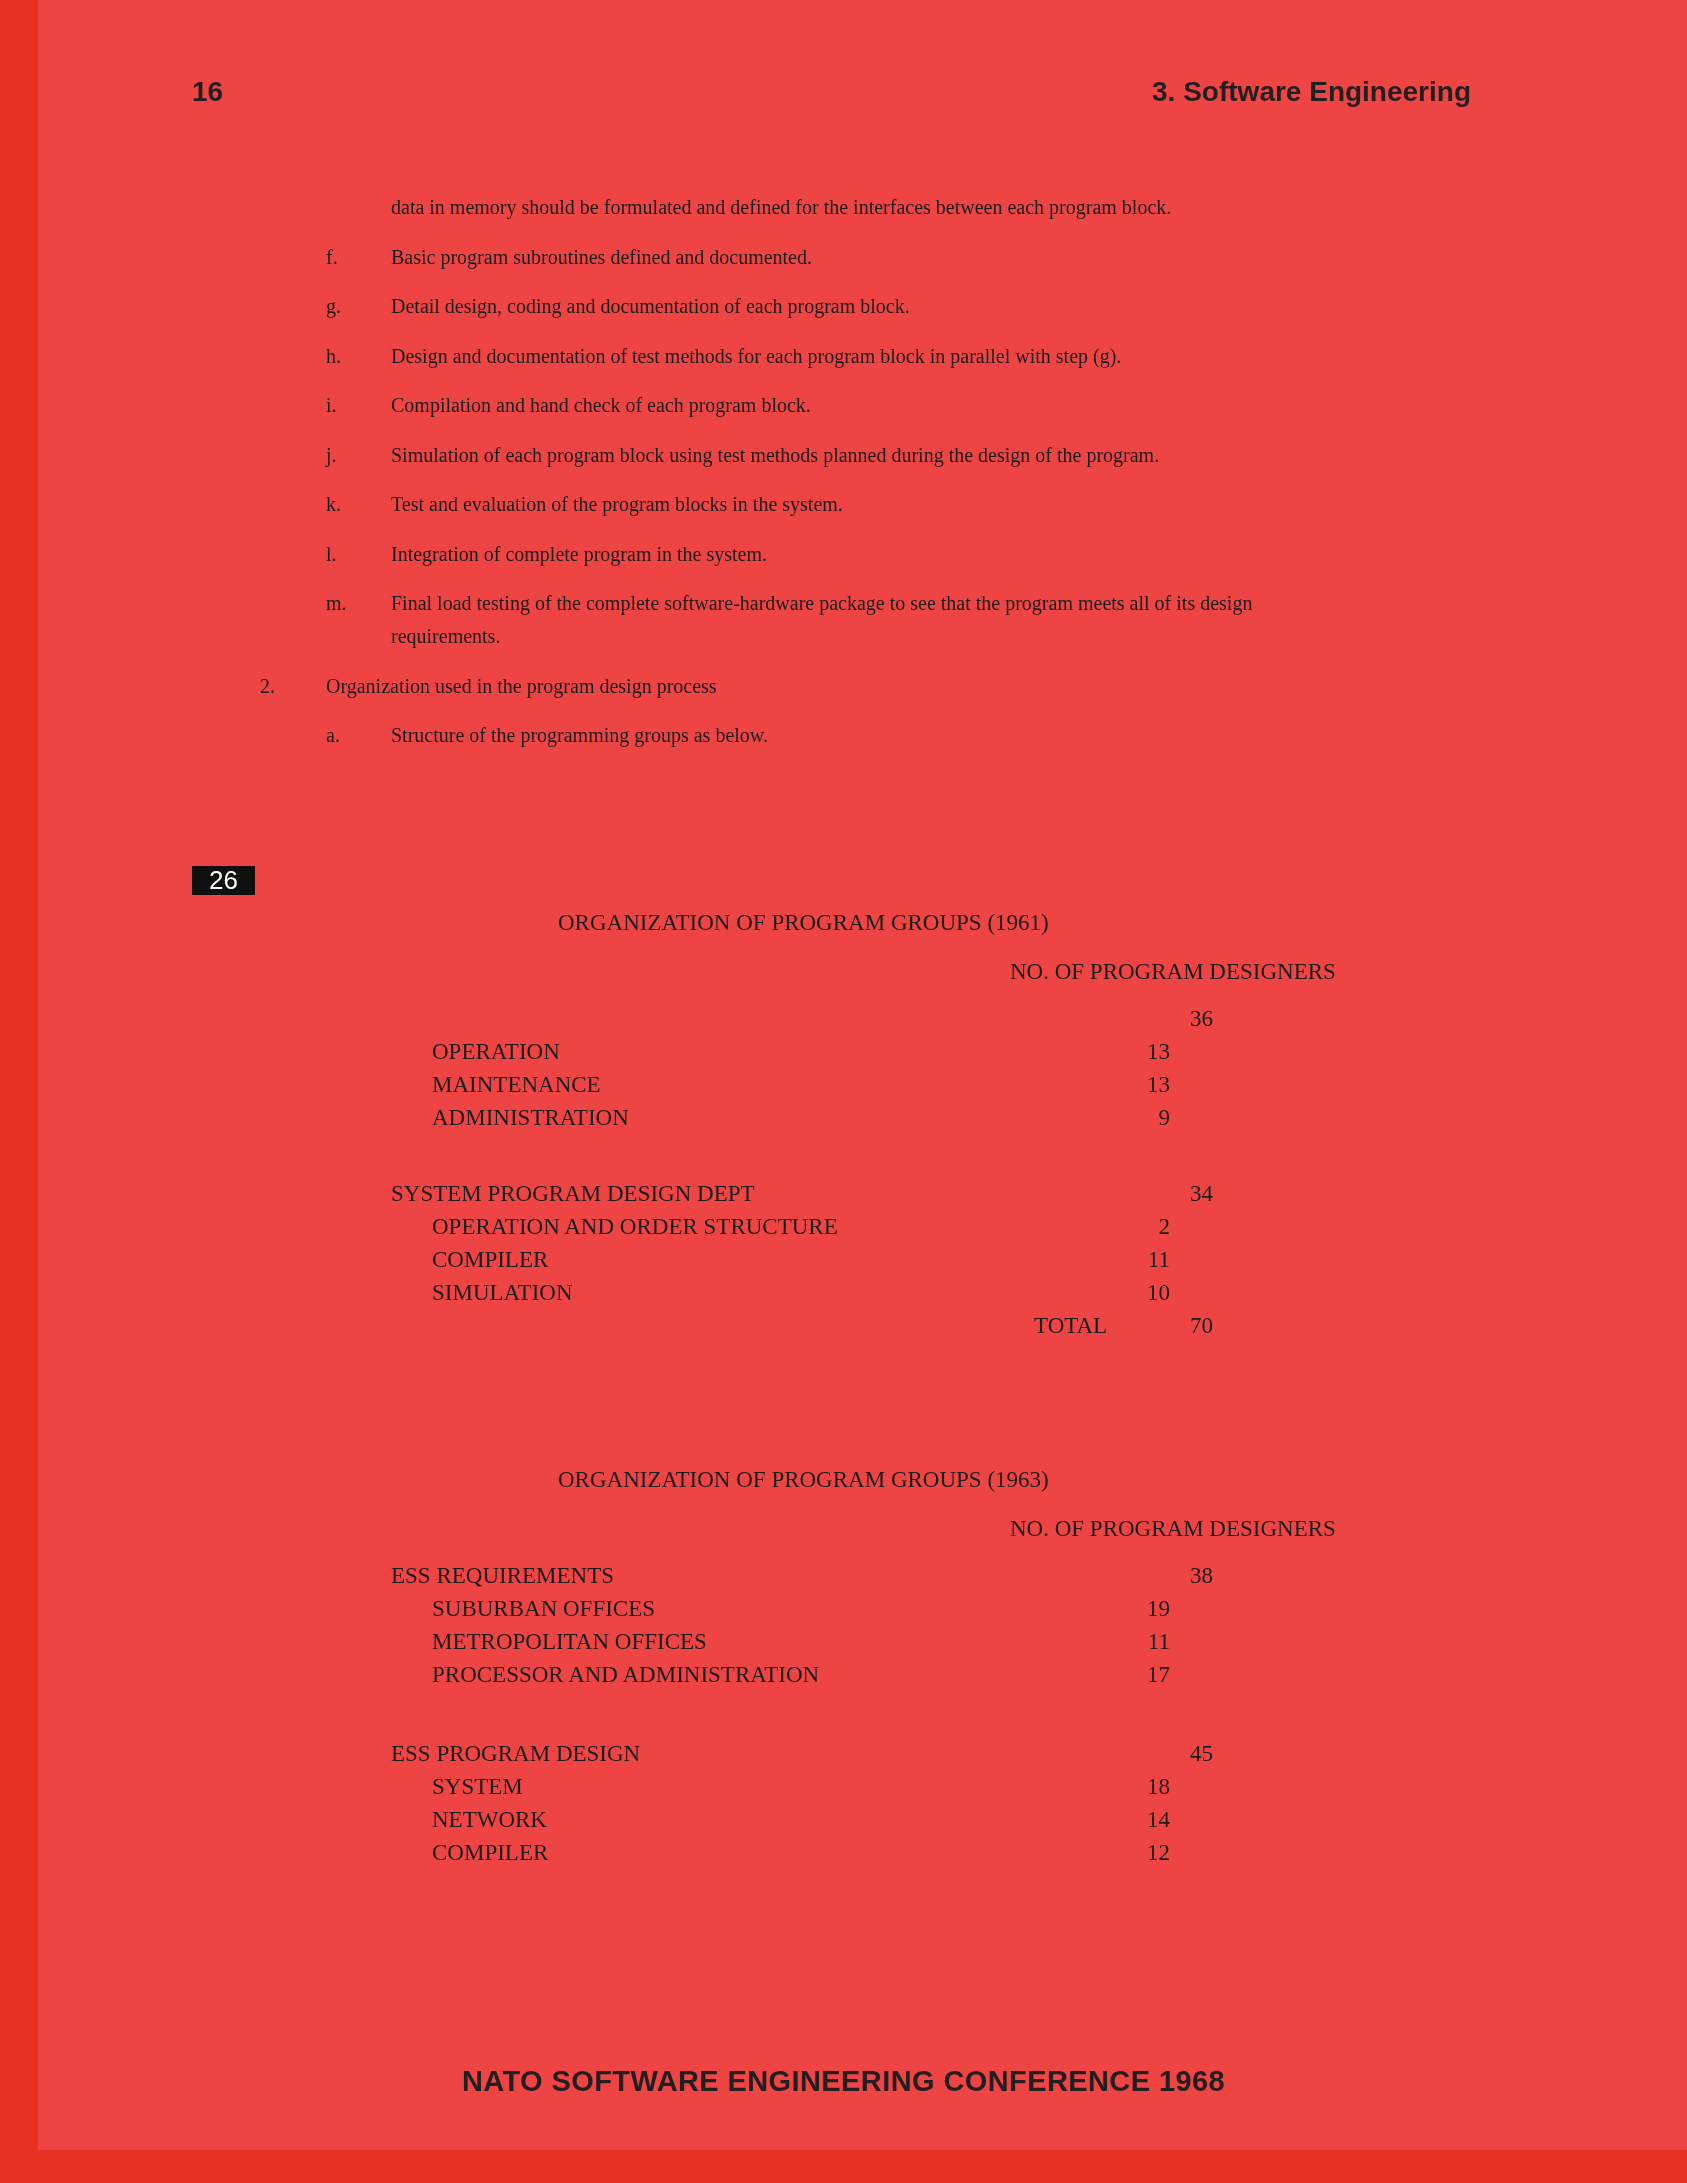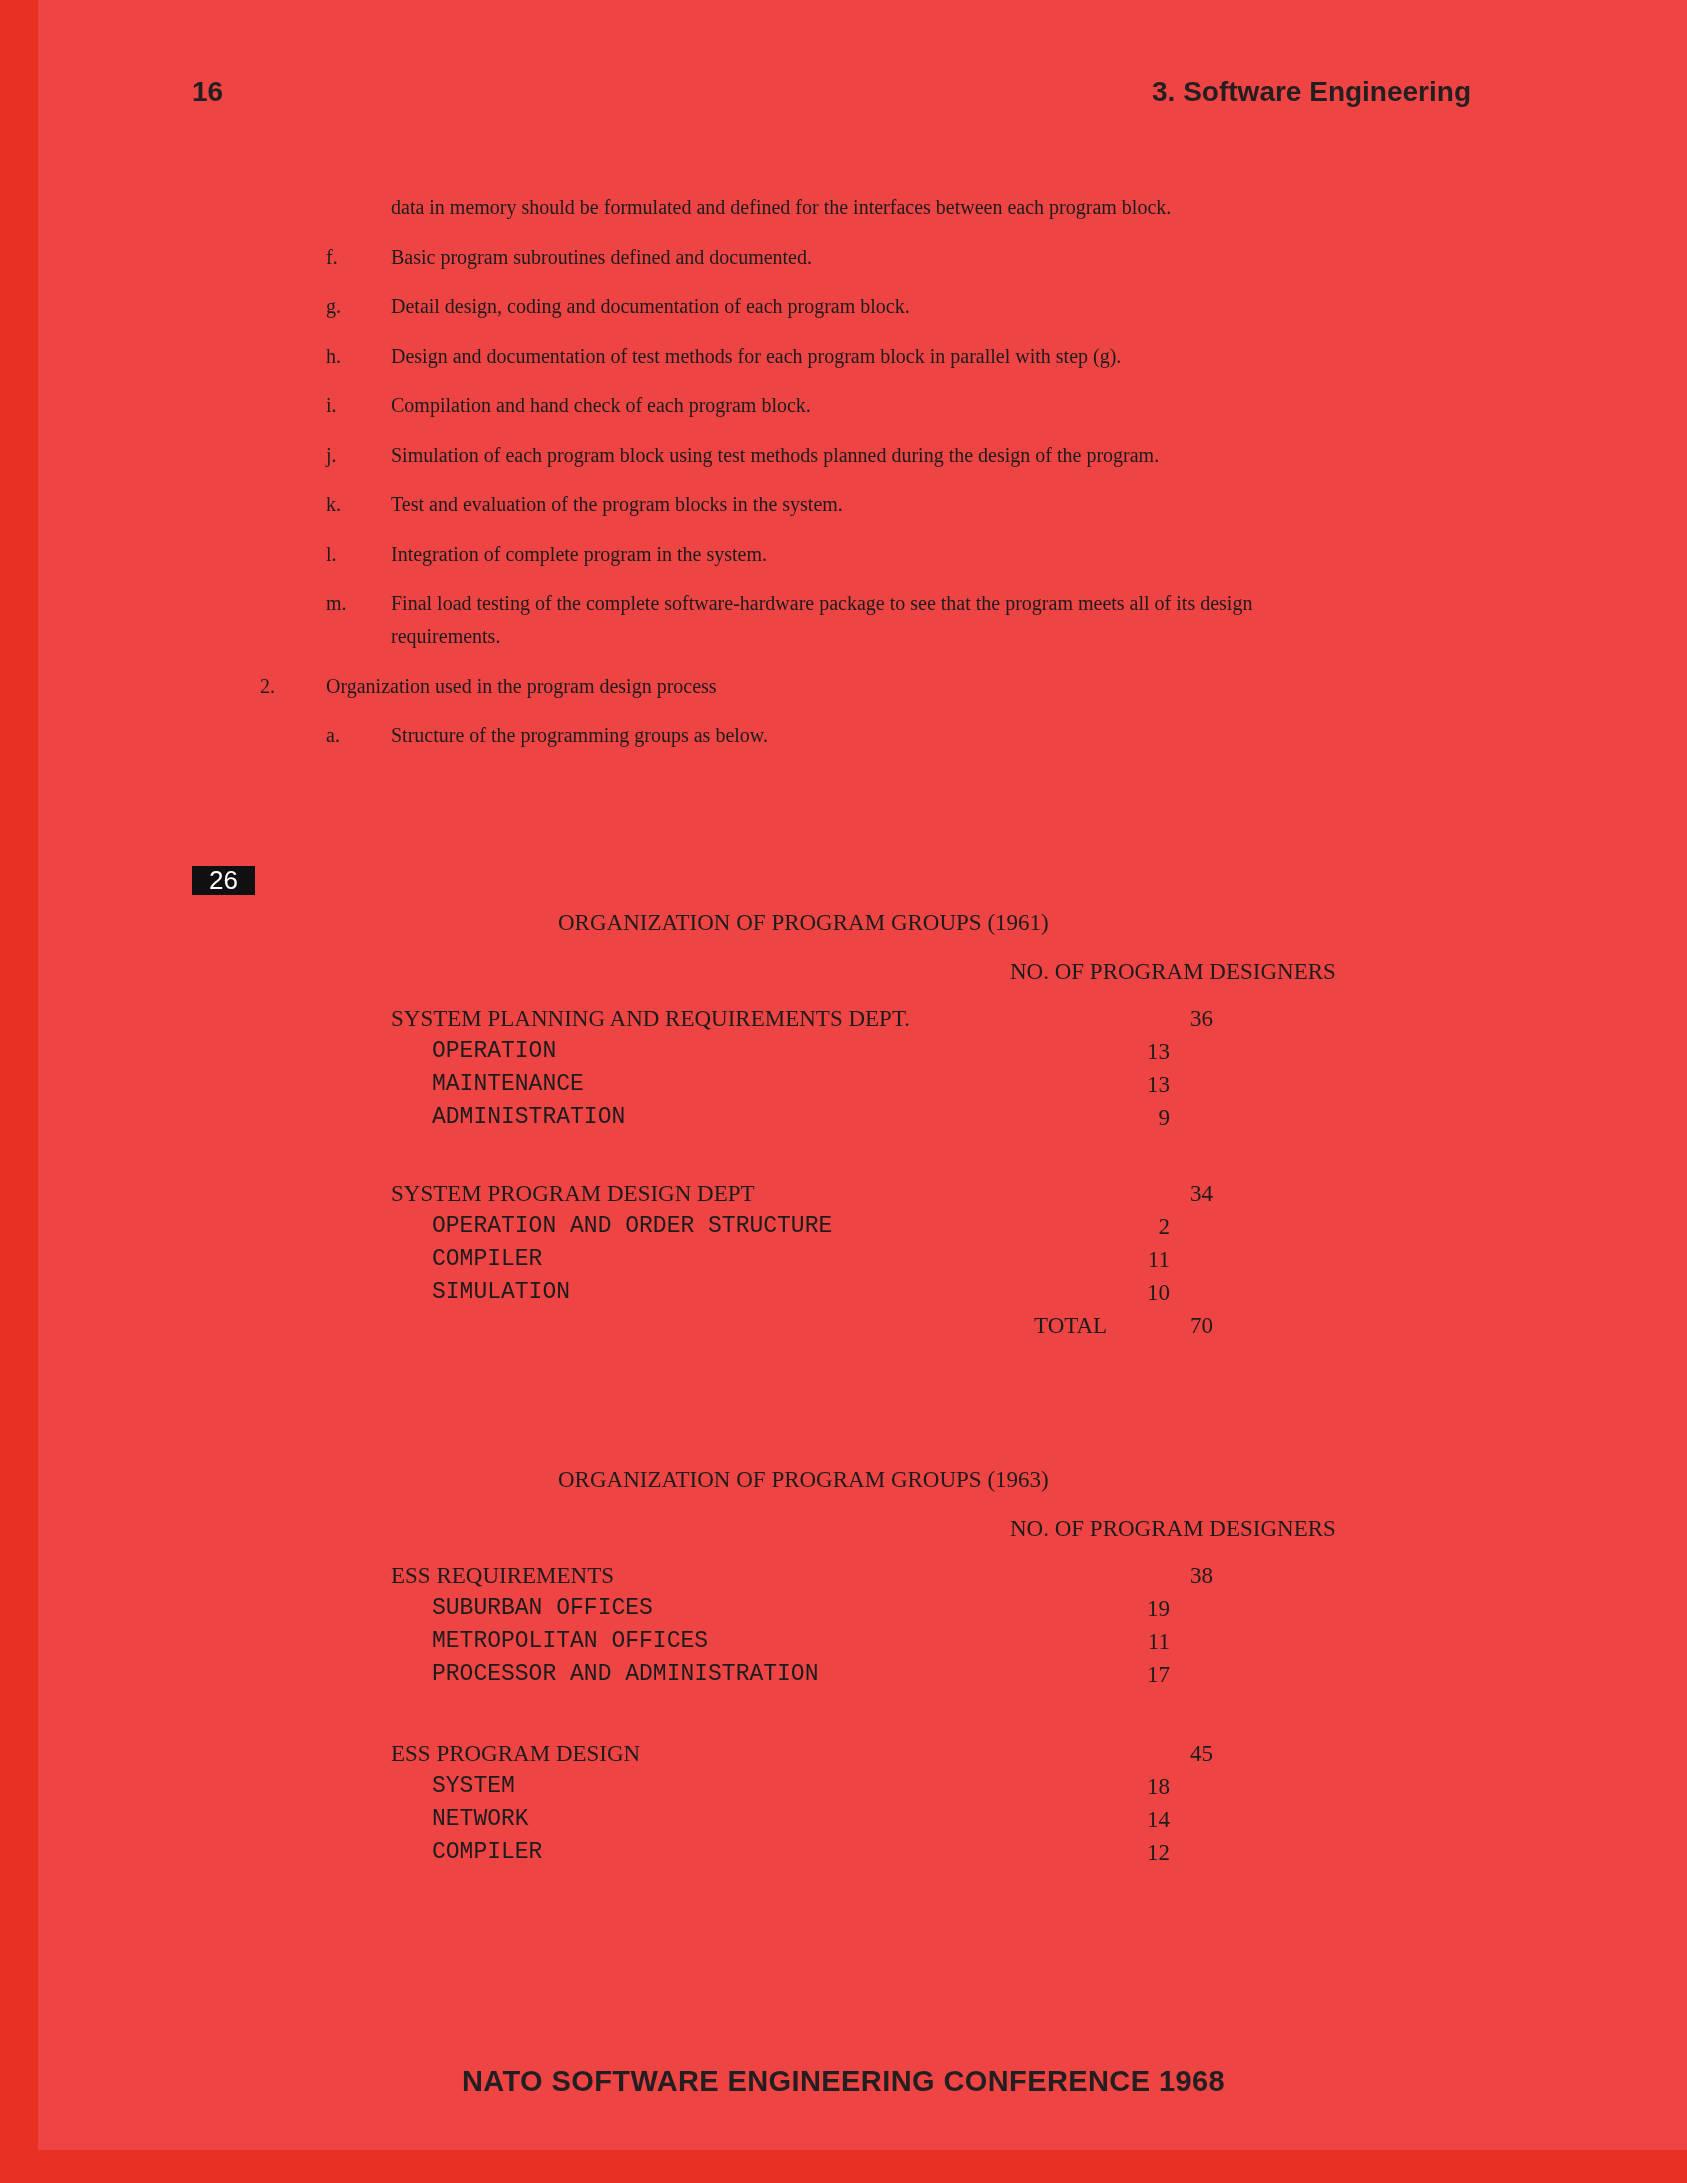--- a/index.html
+++ b/index.html
@@ -44,21 +44,21 @@
 
   
   .tbl { position:absolute; left:0; right:0; font-size:23px; }
   .tbl-1961 { top:906px; height:461px; }
   .tbl-1963 { top:1463px; height:428px; }
   .tbl-title  { position:absolute; left:558px;  top:0;    line-height:33px; white-space:nowrap; }
   .tbl-colhdr { position:absolute; left:1010px; top:49px; line-height:33px; white-space:nowrap; }
   .tbl-rows   { position:absolute; top:96px; left:0; right:0; }
   .trow { position:relative; height:33px; line-height:33px; }
   .trow .lbl { position:absolute; left:391px; white-space:nowrap; }
-  .trow.sub .lbl { left:432px;font-family:Liberation Mono, monospace; }
+  .trow.sub .lbl { left:432px; }
   .trow.total .lbl { left:1034px; }
   .trow .v1 { position:absolute; left:1046px; width:124px; text-align:right; }
   .trow .v2 { position:absolute; left:1190px; width:117px; text-align:left; }
   .spacer1 { height:43px; }
   .spacer2 { height:46px; }
 
   
   .footer {
     position:absolute; top:2065px; left:0; width:100%;
     text-align:center;
@@ -124,21 +124,20 @@
     </div>
   </section>
 
   <div class="margin-marker">26</div>
 
   <section class="tbl tbl-1961">
     <div class="tbl-title">ORGANIZATION OF PROGRAM GROUPS (1961)</div>
     <div class="tbl-colhdr">NO. OF PROGRAM DESIGNERS</div>
     <div class="tbl-rows">
       <div class="trow dept">
-        <span class="lbl">SYSTEM PLANNING AND REQUIREMENTS DEPT.</span>
         <span class="v1"></span>
         <span class="v2">36</span>
       </div>
       <div class="trow sub">
         <span class="lbl">OPERATION</span>
         <span class="v1">13</span>
         <span class="v2"></span>
       </div>
       <div class="trow sub">
         <span class="lbl">MAINTENANCE</span>

